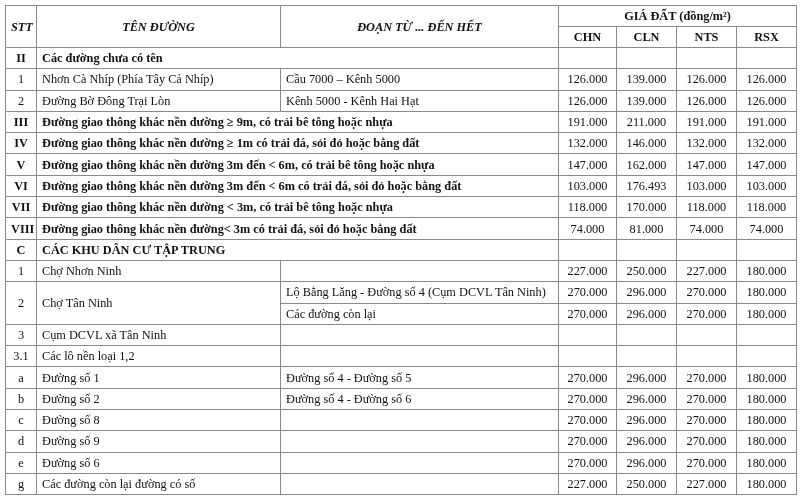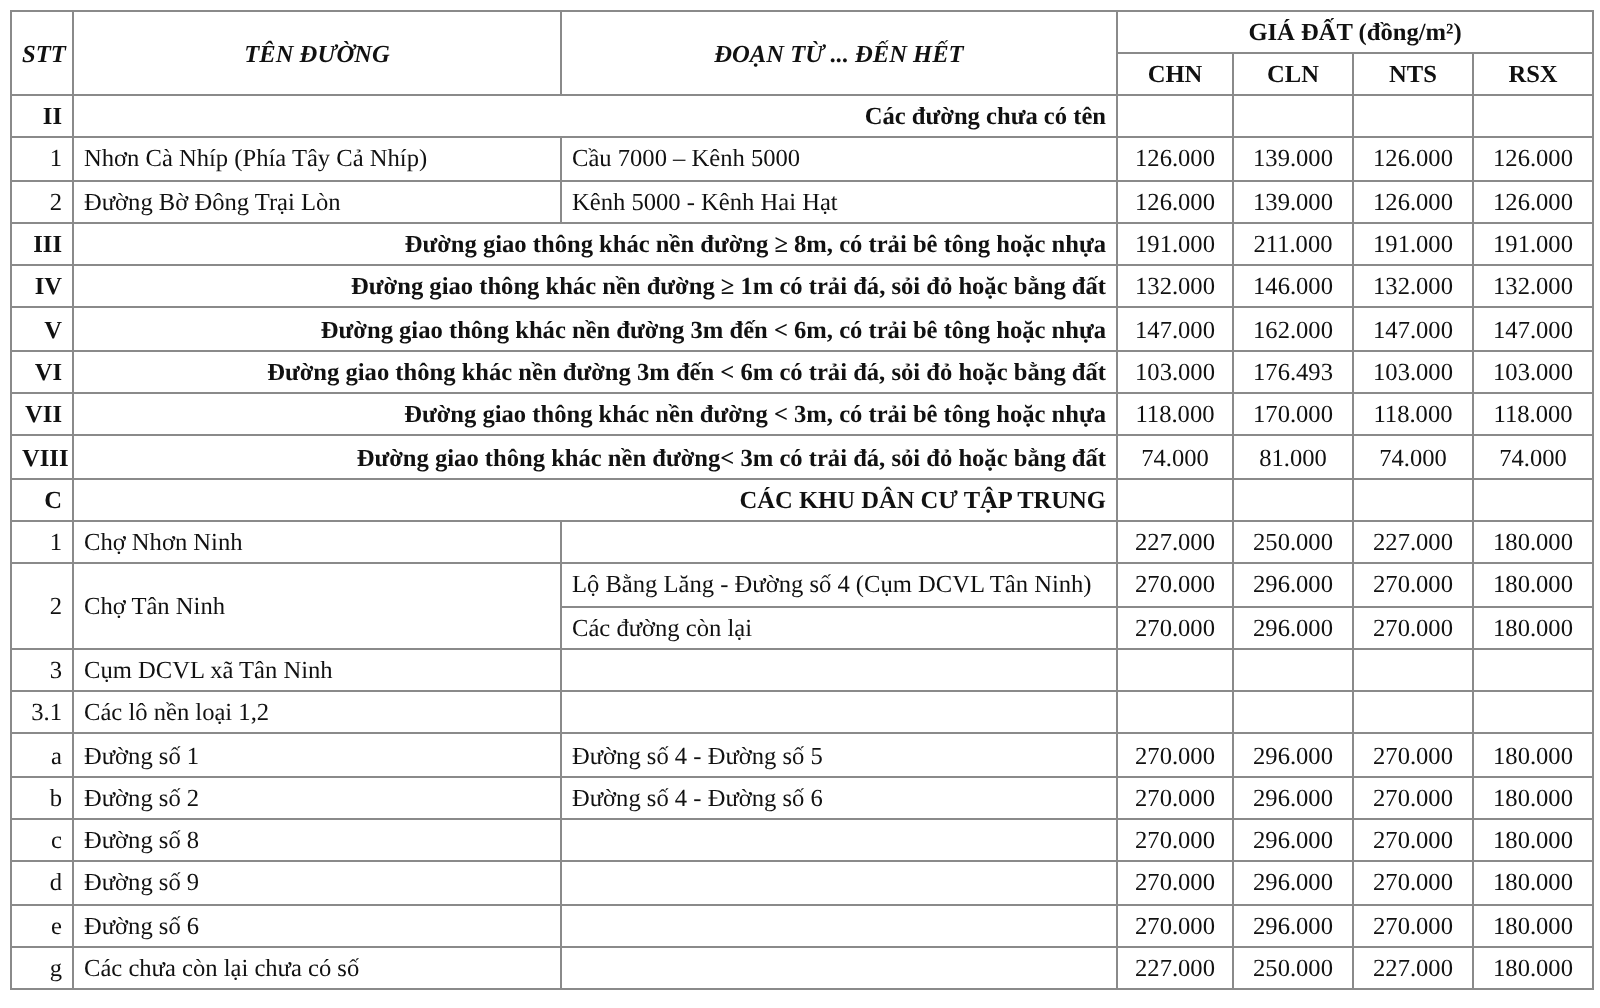--- a/index.html
+++ b/index.html
@@ -1,23 +1,23 @@
 <!DOCTYPE html>
 <html><head>
 <meta charset="utf-8">
 <style>
   html, body { margin:0; padding:0; background:#ffffff; }
   body { width:800px; height:504px; overflow:hidden; font-family:"Liberation Serif", "DejaVu Serif", serif; color:#111; }
   table { border-collapse:collapse; position:absolute; left:5px; top:5px; table-layout:fixed; width:791px; }
   td, th { border:1px solid #8a8a8a; font-size:12.3px; padding:0 5px; height:20.3px; line-height:14px; white-space:nowrap; overflow:hidden; }
   th { font-weight:bold; text-align:center; height:20px; }
   .hdr-tall { height:41px;font-style:italic; }
-  .b { font-weight:bold;text-align:right; }
+  .b { font-weight:bold; }
   .num { text-align:center; }
-  .stt { text-align:right;margin-top:33px; }
+  .stt { text-align:center;margin-top:33px; }
 </style>
 </head>
 <body>
 
 <table>
   <colgroup>
     <col style="width:31px">
     <col style="width:244px">
     <col style="width:278px">
     <col style="width:58px">
@@ -63,21 +63,21 @@
       <td>Đường Bờ Đông Trại Lòn</td>
       <td>Kênh 5000 - Kênh Hai Hạt</td>
       <td class="num">126.000</td>
       <td class="num">139.000</td>
       <td class="num">126.000</td>
       <td class="num">126.000</td>
     </tr>
 
     <tr>
       <td class="stt b">III</td>
-      <td colspan="2" class="b">Đường giao thông khác nền đường ≥ 8m, có trải bê tông hoặc nhựa</td>
+      <td colspan="2" class="b">Đường giao thông khác nền đường ≥ 9m, có trải bê tông hoặc nhựa</td>
       <td class="num">191.000</td>
       <td class="num">211.000</td>
       <td class="num">191.000</td>
       <td class="num">191.000</td>
     </tr>
     <tr>
       <td class="stt b">IV</td>
       <td colspan="2" class="b">Đường giao thông khác nền đường ≥ 1m có trải đá, sỏi đỏ hoặc bằng đất</td>
       <td class="num">132.000</td>
       <td class="num">146.000</td>
@@ -208,21 +208,21 @@
       <td class="stt">e</td>
       <td>Đường số 6</td>
       <td></td>
       <td class="num">270.000</td>
       <td class="num">296.000</td>
       <td class="num">270.000</td>
       <td class="num">180.000</td>
     </tr>
     <tr>
       <td class="stt">g</td>
-      <td>Các chưa còn lại chưa có số</td>
+      <td>Các đường còn lại đường có số</td>
       <td></td>
       <td class="num">227.000</td>
       <td class="num">250.000</td>
       <td class="num">227.000</td>
       <td class="num">180.000</td>
     </tr>
   </tbody>
 </table>
 
 </body></html>

